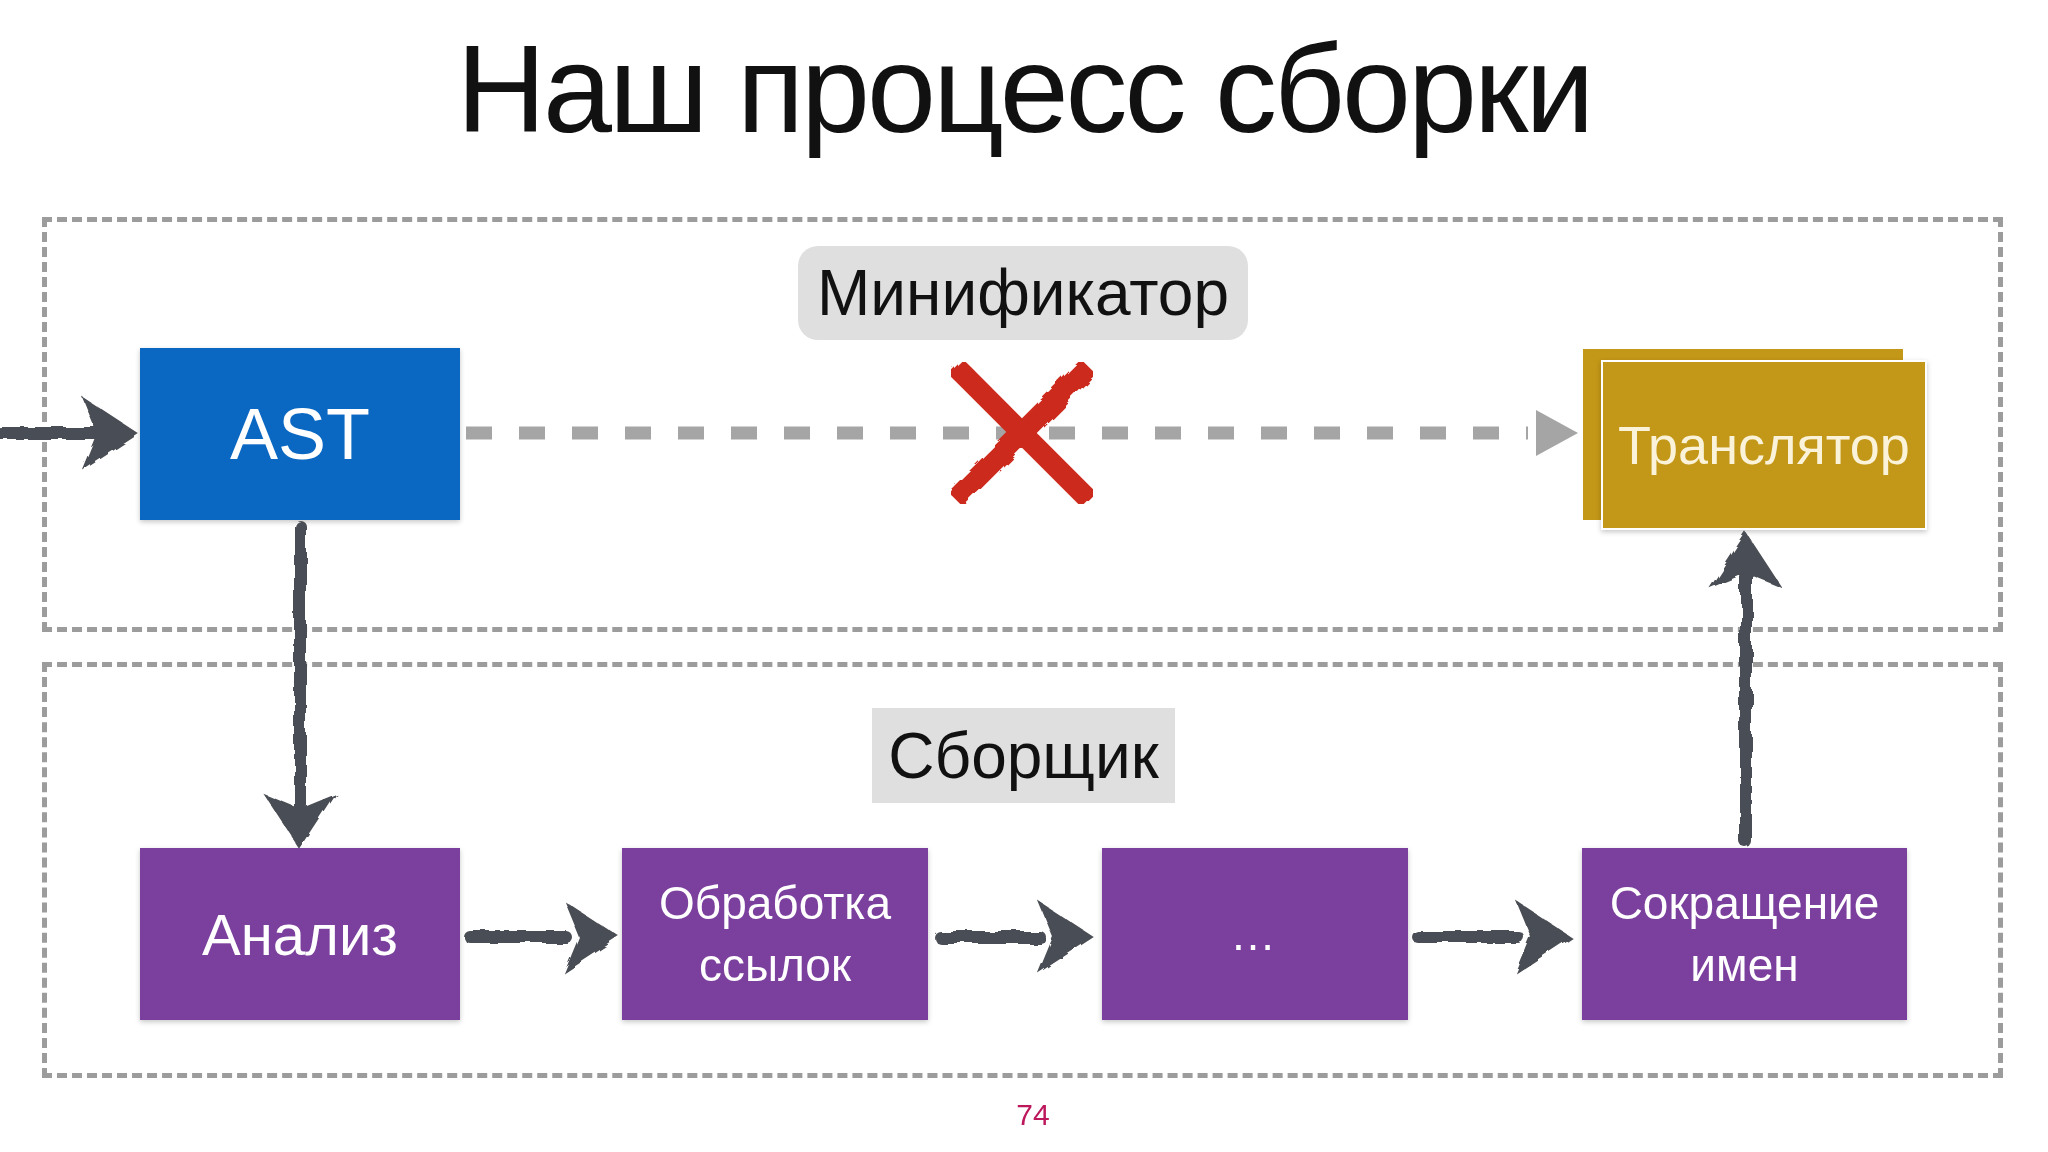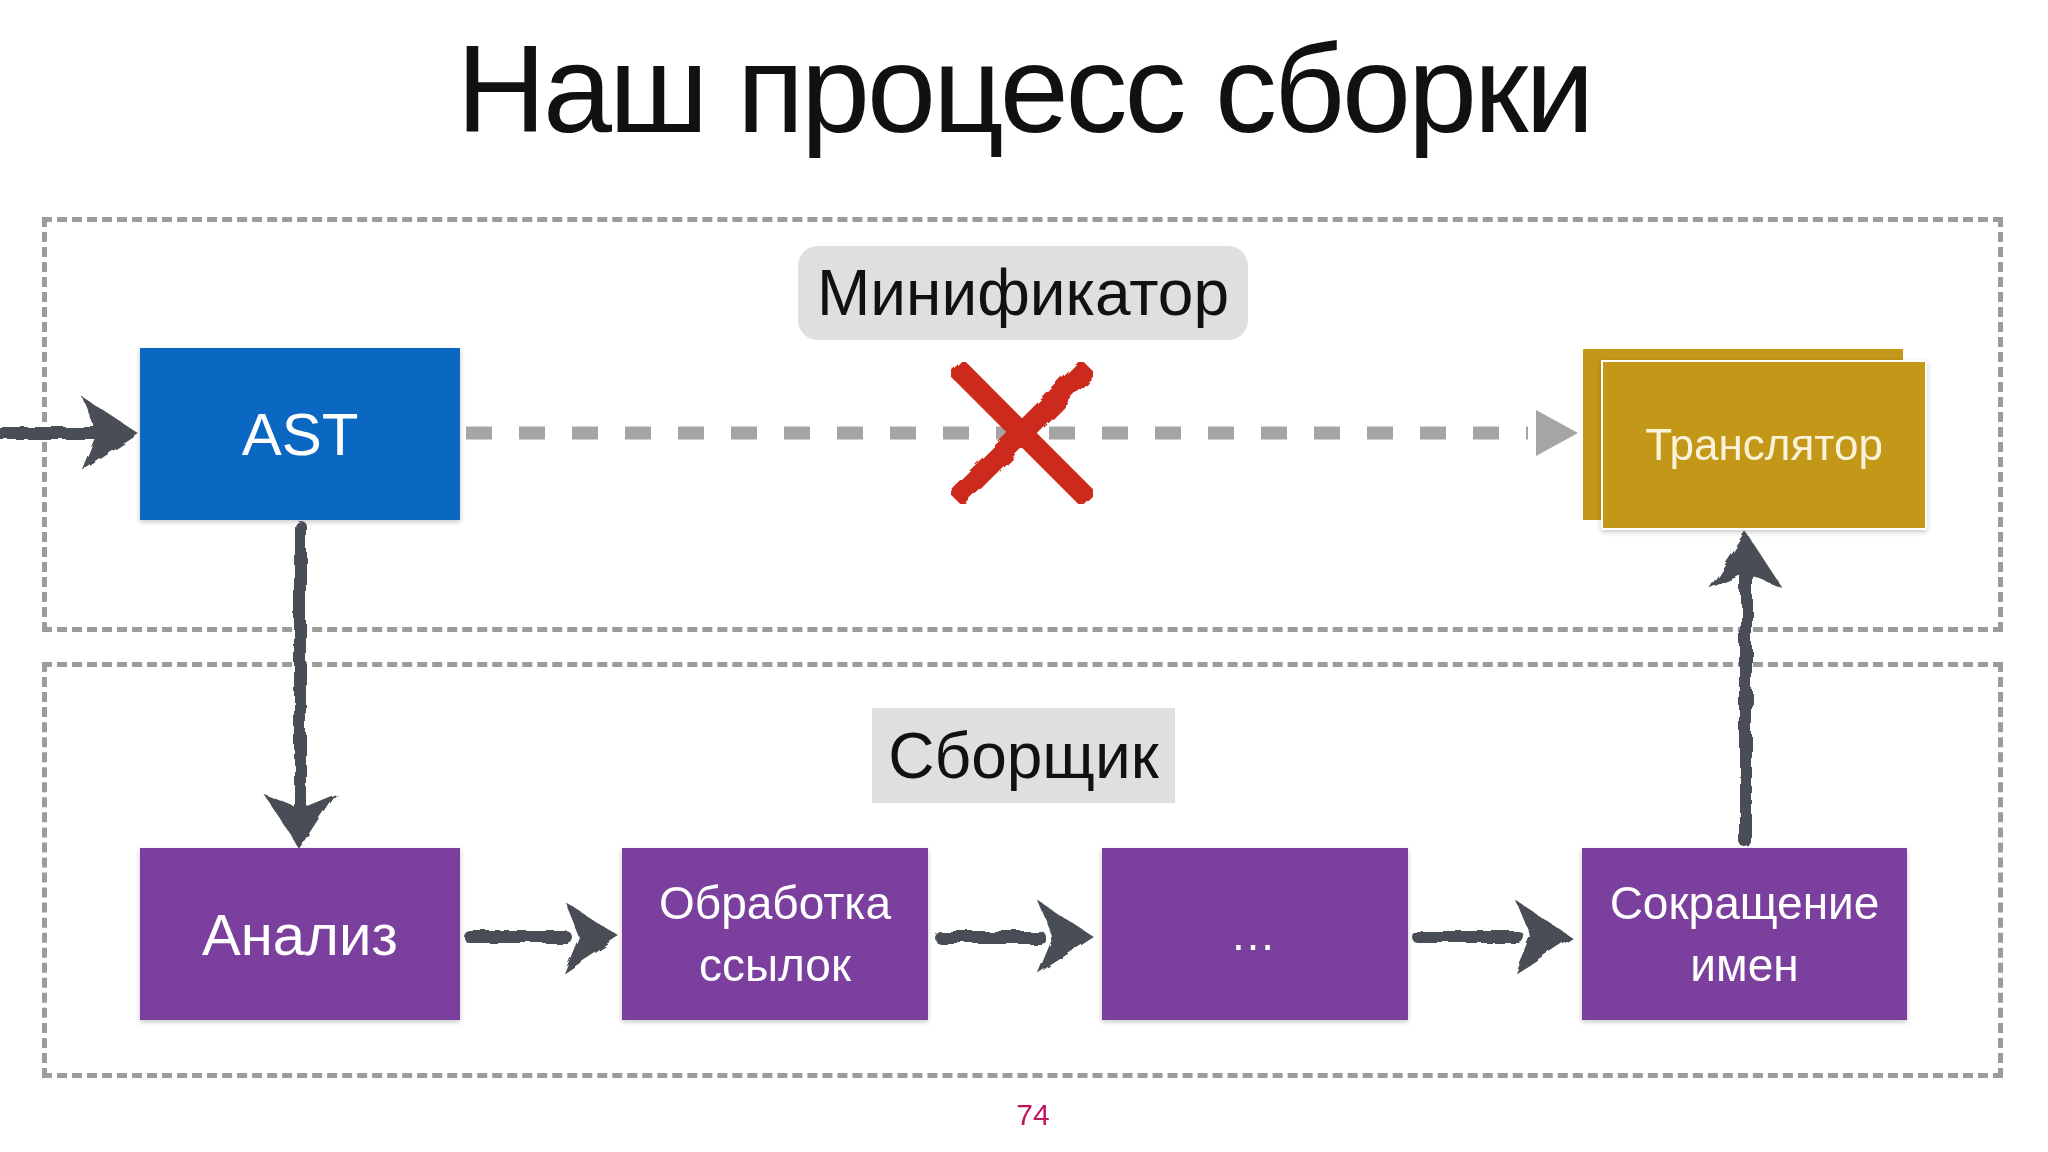--- a/index.html
+++ b/index.html
@@ -25,32 +25,32 @@
   .group-label{
     position:absolute;background:var(--label-bg);display:flex;align-items:center;justify-content:center;
     font-size:64px;font-weight:300;color:var(--text-black);z-index:10;
   }
   .label-minifier{left:798px;top:246px;width:450px;height:94px;border-radius:20px;}
   .label-builder{left:872px;top:708px;width:303px;height:95px;}
   .node{
     position:absolute;display:flex;align-items:center;justify-content:center;text-align:center;
     color:#ffffff;z-index:10;box-shadow:0 2px 5px rgba(0,0,0,0.22);
   }
-  .node-ast{left:140px;top:348px;width:320px;height:172px;background:var(--blue);font-size:60px;font-weight:300;}
+  .node-ast{left:140px;top:348px;width:320px;height:172px;background:var(--blue);font-size:72px;font-weight:300;}
   .node-analysis{left:140px;top:848px;width:320px;height:172px;background:var(--purple);font-size:58px;font-weight:300;}
   .node-links{left:622px;top:848px;width:306px;height:172px;background:var(--purple);font-size:46px;font-weight:300;line-height:1.35;padding:0 28px;}
   .node-ellipsis{left:1102px;top:848px;width:306px;height:172px;background:var(--purple);font-size:46px;font-weight:400;letter-spacing:4px;}
   .node-shorten{left:1582px;top:848px;width:325px;height:172px;background:var(--purple);font-size:46px;font-weight:300;line-height:1.35;padding:0 26px;}
   .translator-back{
     position:absolute;left:1583px;top:349px;width:320px;height:171px;background:var(--gold);z-index:9;
   }
   .translator-front{
     position:absolute;left:1601px;top:360px;width:326px;height:170px;background:var(--gold);
     border:2px solid #ffffff;display:flex;align-items:center;justify-content:center;
-    color:var(--gold-text);font-size:44px;font-weight:300;z-index:10;box-shadow:0 2px 5px rgba(0,0,0,0.22);
+    color:var(--gold-text);font-size:54px;font-weight:300;z-index:10;box-shadow:0 2px 5px rgba(0,0,0,0.22);
   }
   .arrows-svg{position:absolute;left:0;top:0;z-index:12;pointer-events:none;}
   .page-number{
     position:absolute;left:9px;top:1098px;width:100%;text-align:center;
     font-size:30px;color:#be185d;
   }
 </style>
 </head>
 <body>
 

